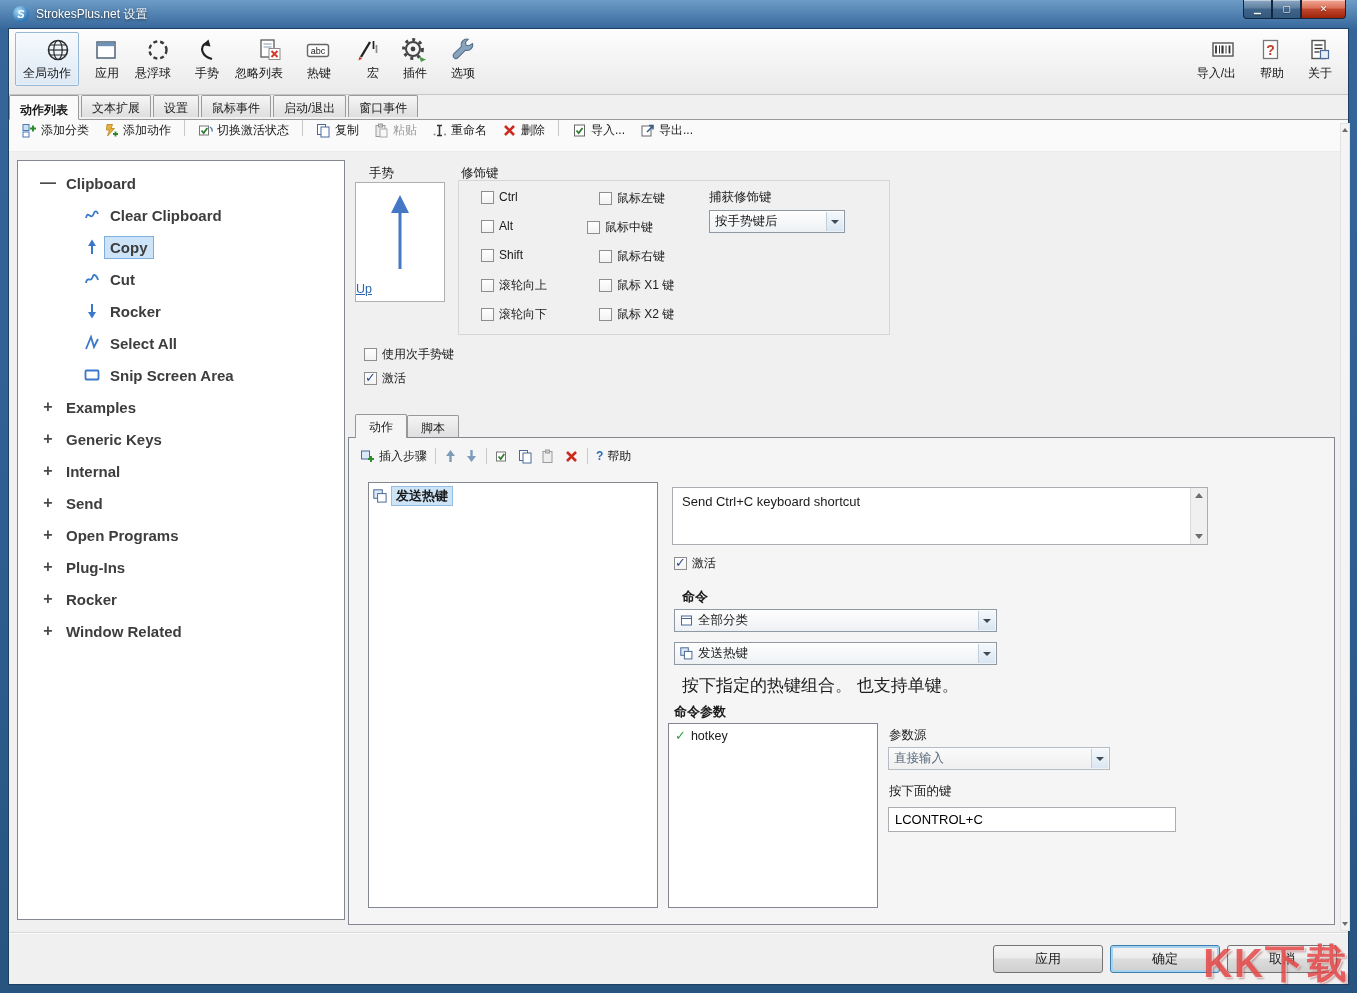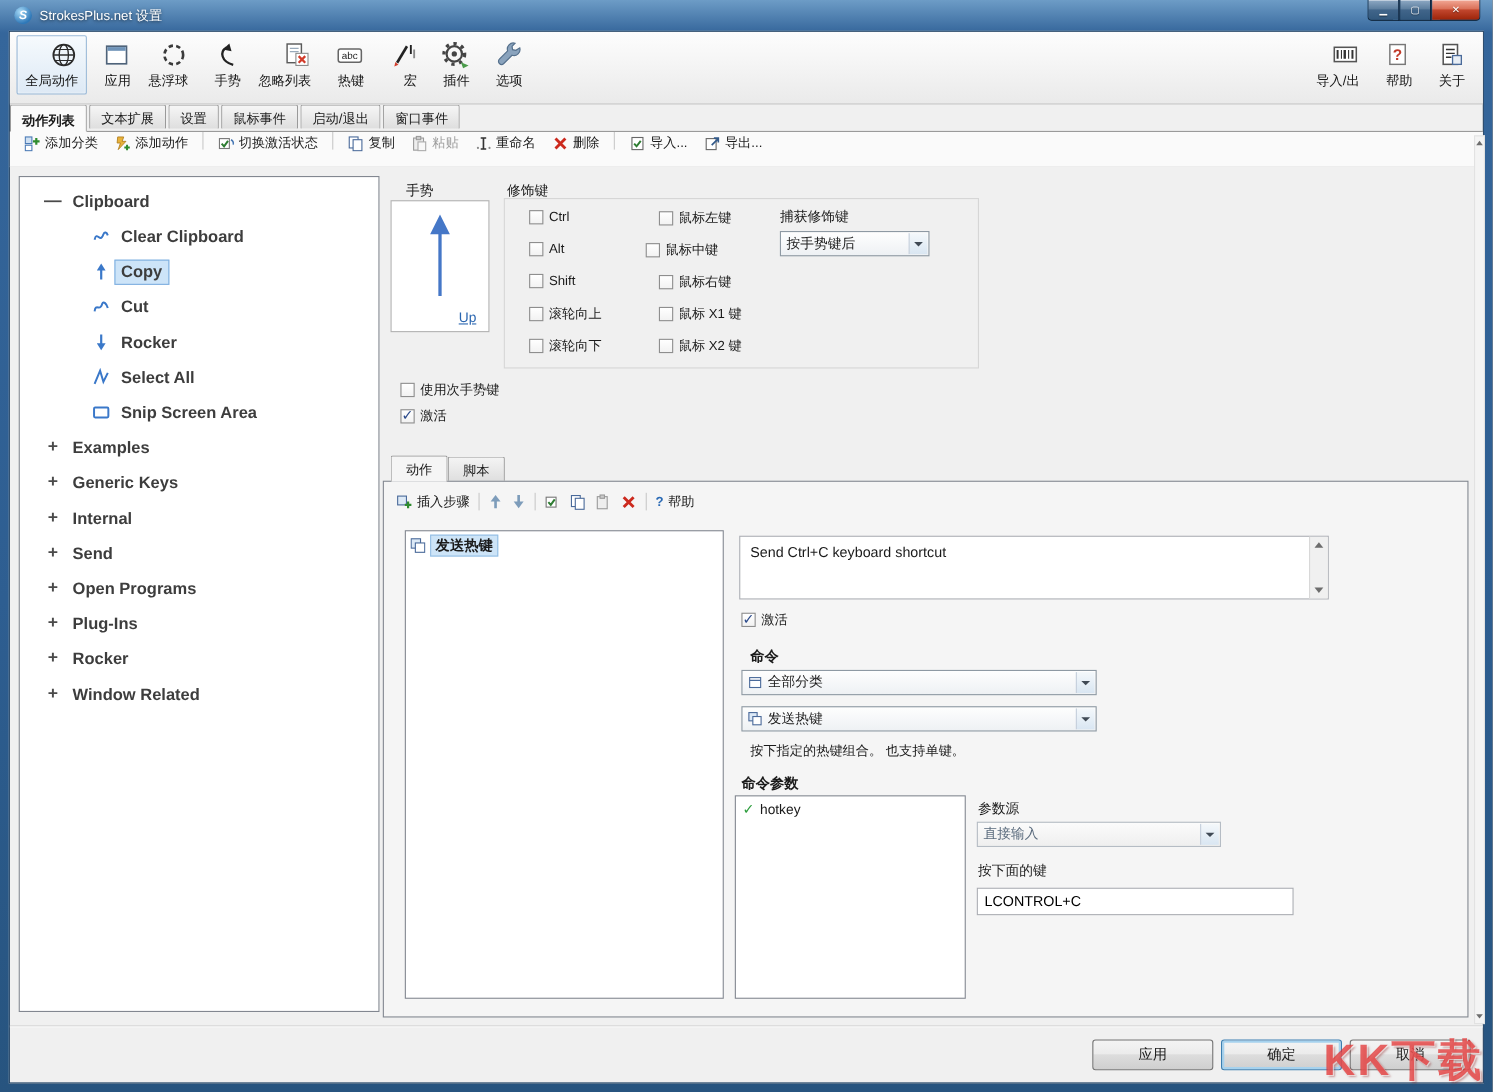--- a/index.html
+++ b/index.html
@@ -47,21 +47,21 @@
     padding-top:6px;overflow:hidden}
   .tree-row{display:flex;align-items:center;height:32px}
   .tree-expander{width:24px;margin-left:18px;text-align:center;font-size:16px;color:#4a4a4a;font-weight:bold;line-height:16px}
   .tree-icon{width:24px;display:flex;justify-content:center;margin-left:62px}
   .tree-label{font-size:15px;font-weight:bold;color:#3d3d3d;padding:2px 5px;white-space:nowrap;border:1px solid transparent}
   .tree-label.selected{background:#cde4f8;border-color:#7fafdf}
   .sec-label{position:absolute;font-size:12.5px;color:#1a1a1a;white-space:nowrap}
   .bold-label{font-weight:bold;font-size:13px}
   .gesture-box{position:absolute;left:355px;top:182px;width:90px;height:120px;background:#fff;border:1px solid #b0b0b0}
   .gesture-box svg{display:block;margin:8px auto 0}
-  .up-link{position:absolute;left:0;right:11px;bottom:5px;text-align:right;color:#2a66b0;text-decoration:underline;font-size:12.5px}
+  .up-link{position:absolute;left:0;right:0;bottom:5px;text-align:left;color:#2a66b0;text-decoration:underline;font-size:12.5px}
   .group-box{position:absolute;left:458px;top:180px;width:432px;height:155px;border:1px solid #d6d6d6;background:transparent}
   .mod-row{position:absolute;display:flex;align-items:center;gap:5px;white-space:nowrap}
   .cb{width:13px;height:13px;border:1px solid #8e8e8e;background:linear-gradient(#fff,#f2f2f2);position:relative;flex:0 0 13px}
   .cb.checked::after{content:"✓";position:absolute;left:0px;top:-3px;font-size:13px;font-weight:bold;color:#2b4a8b}
 
   .combo{position:absolute;height:23px;border:1px solid #8e99a3;background:linear-gradient(#fefefe,#eef1f4);
     display:flex;align-items:center;gap:5px;padding:0 20px 0 5px;font-size:12.5px;white-space:nowrap}
   .combo .arrow-box{position:absolute;right:1px;top:1px;bottom:1px;width:17px;border-left:1px solid #c2cedb;
     background:linear-gradient(#f4f8fb,#d9e6f2);display:flex;align-items:center;justify-content:center}
   .caret{width:0;height:0;border-left:4px solid transparent;border-right:4px solid transparent;border-top:4px solid #404a55}
@@ -91,21 +91,21 @@
   .tri-down{width:0;height:0;border-left:4px solid transparent;border-right:4px solid transparent;border-top:5px solid #6d6d6d}
 
   .param-list{position:absolute;left:668px;top:723px;width:210px;height:185px;background:#fff;border:1px solid #828790;
     padding:4px 6px;z-index:4}
   .param-row{display:flex;align-items:center;gap:5px;font-size:12.5px}
   .green-check{color:#2e9e3e;font-weight:bold;font-size:13px}
 
   .textbox{position:absolute;left:888px;top:807px;width:288px;height:25px;border:1px solid #abadb3;padding:2px 6px;
     font:13px "Liberation Sans","DejaVu Sans",sans-serif;background:#fff;z-index:4}
 
-  .hint-text{position:absolute;left:682px;top:674px;font-size:12px;color:#1a1a1a;z-index:4;white-space:nowrap}
+  .hint-text{position:absolute;left:682px;top:674px;font-size:17px;color:#1a1a1a;z-index:4;white-space:nowrap}
 
   
   .page-scroll{position:absolute;left:1340px;top:123px;width:10px;height:808px;background:#f4f4f4;border:1px solid #e2e2e2}
   .ps-a{position:absolute;left:0;right:0;height:12px;display:flex;align-items:center;justify-content:center}
   .ps-a.t{top:0}.ps-a.b{bottom:0}
   .ps-a .tri-up,.ps-a .tri-down{border-left-width:3px;border-right-width:3px;border-bottom-width:4px;border-top-width:4px}
 
   
   .footer-divider{position:absolute;left:9px;right:9px;top:932px;height:1px;background:#d9d9d9;box-shadow:0 1px 0 #fbfbfb}
   .btn{position:absolute;top:945px;width:110px;height:28px;border:1px solid #747474;border-radius:3px;font-size:13px;

